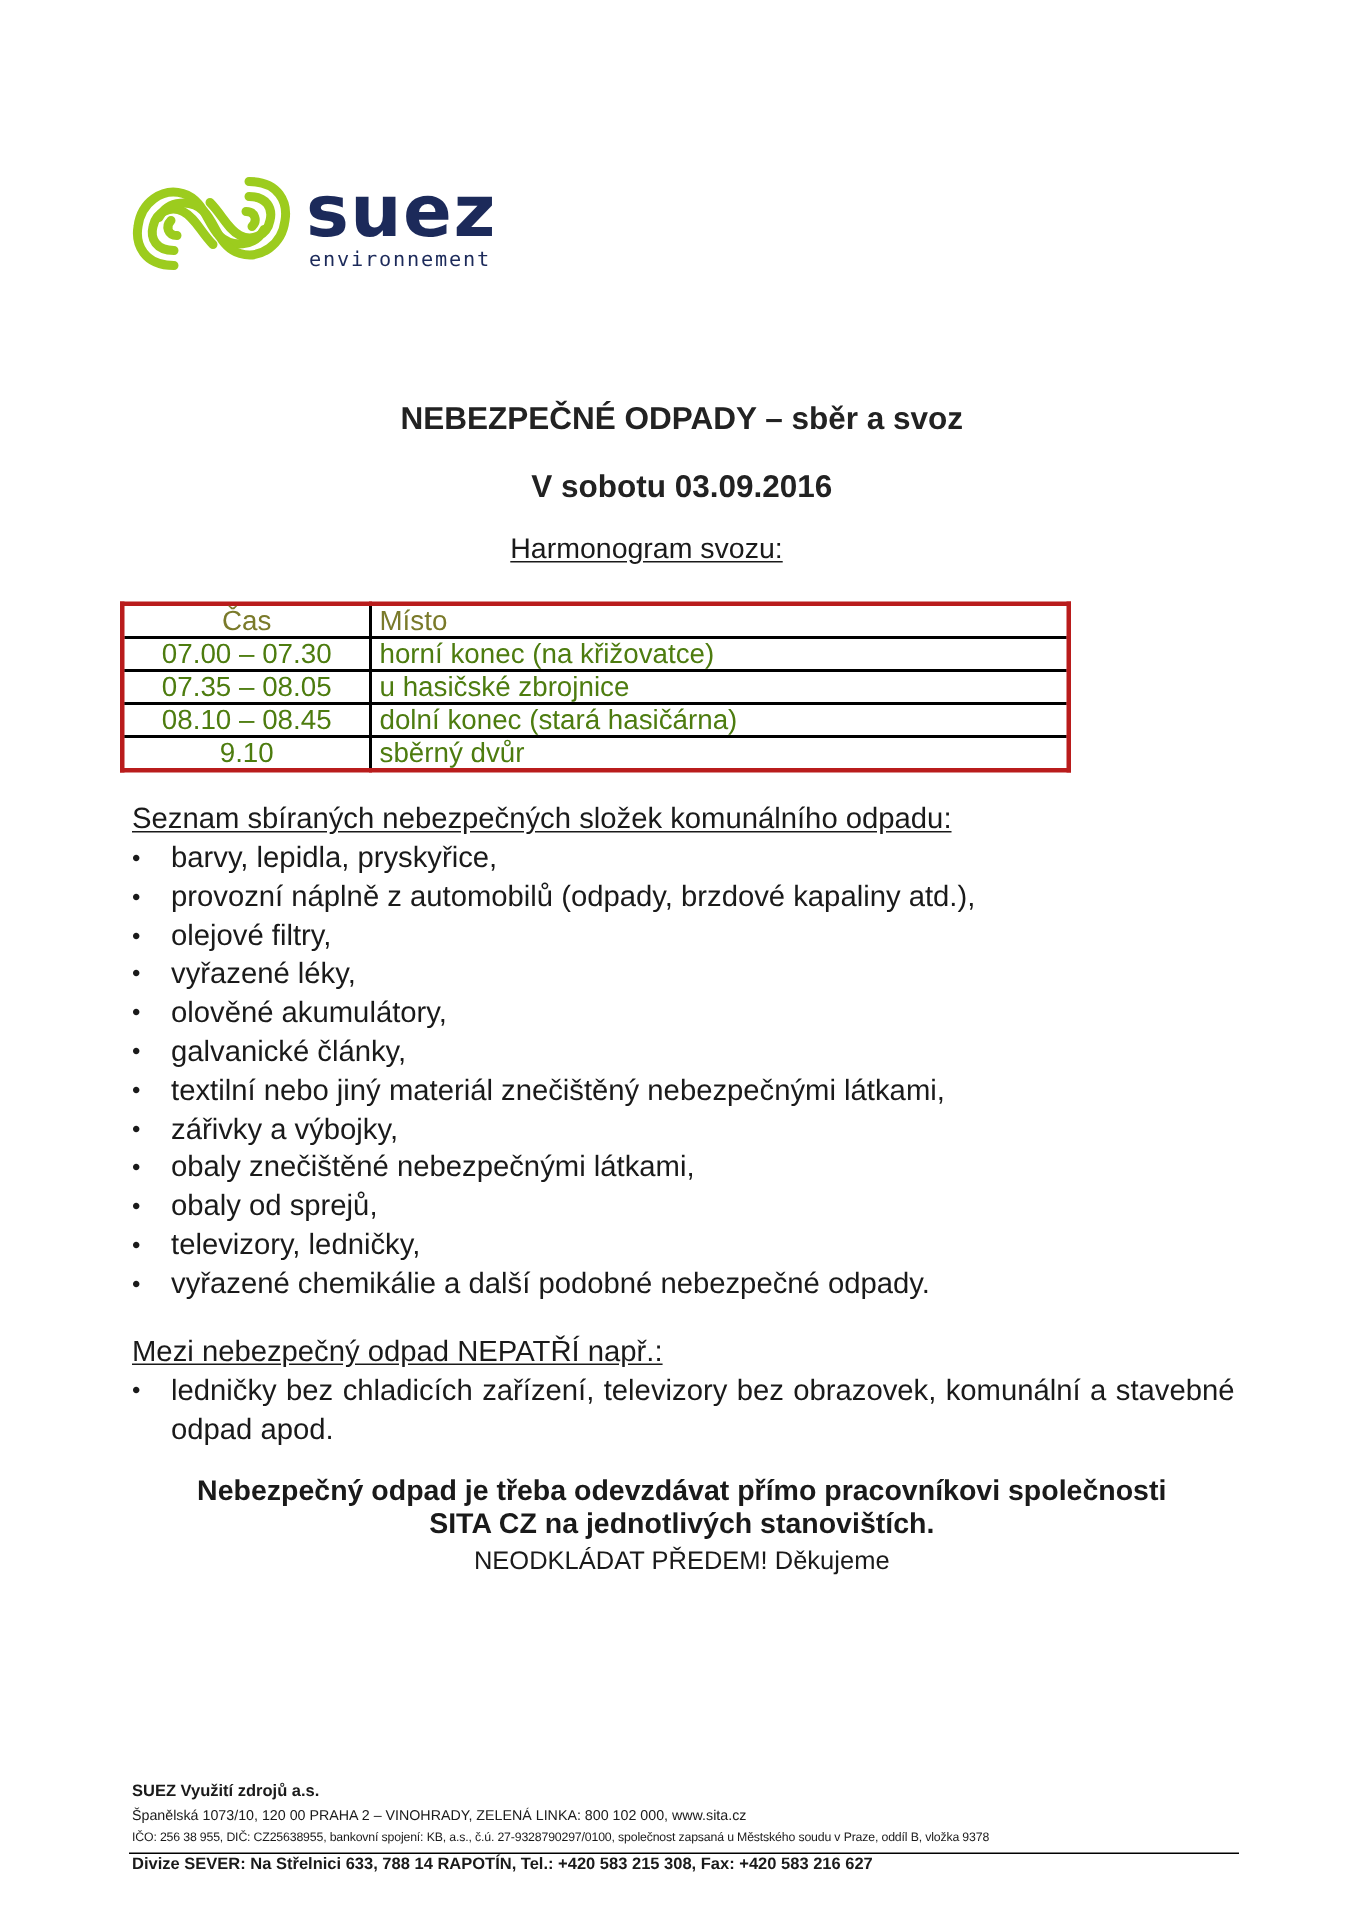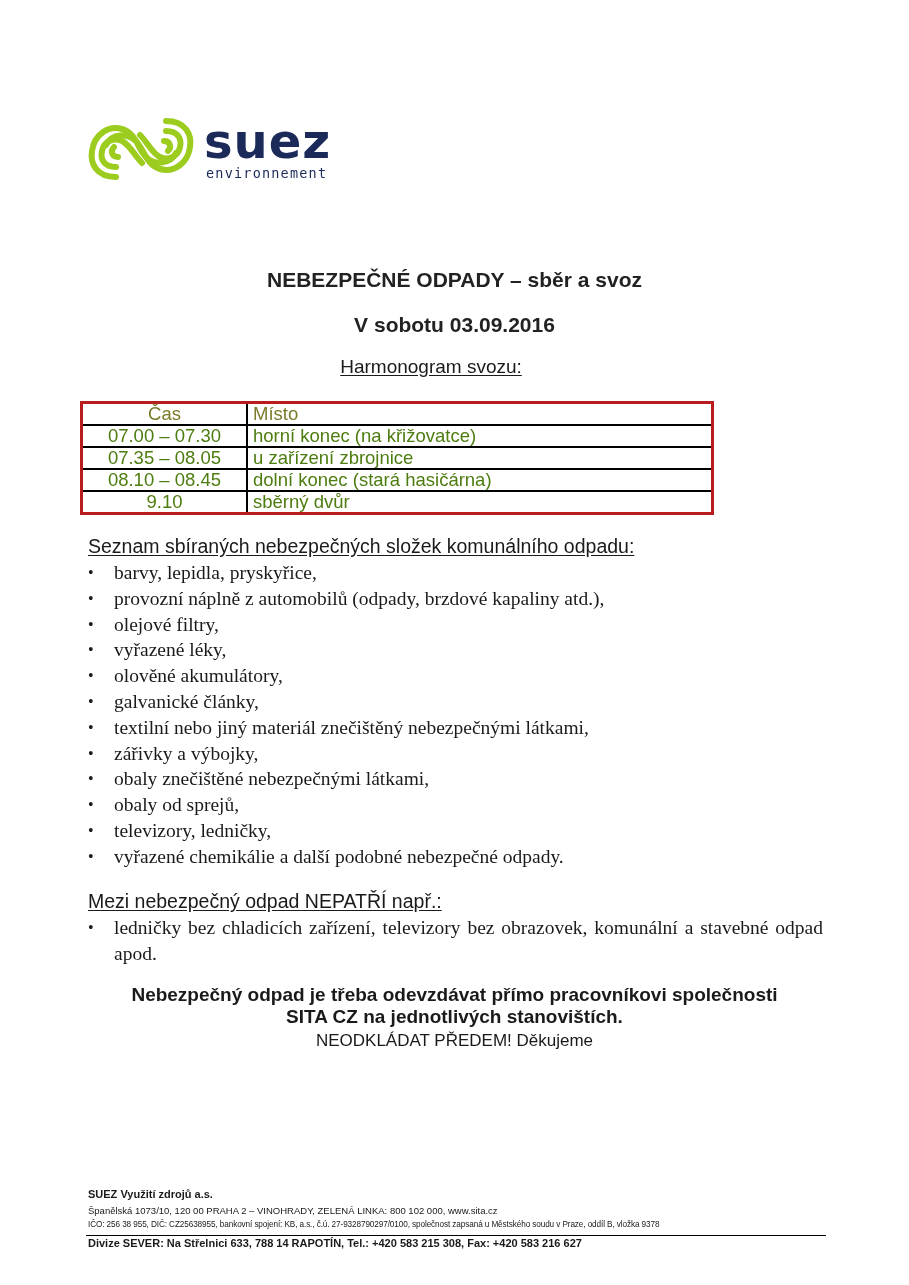--- a/index.html
+++ b/index.html
@@ -24,21 +24,21 @@
               border: 3px solid #b91c1c; }
   #schedule td, #schedule th { border: 2px solid #000; padding: 0 4px; height: 20px; line-height: 20px; font-weight: normal; }
   #schedule th { color: #7a7a2a; }
   #schedule .c1 { width: 155px; text-align: center; }
   #schedule .c2 { text-align: left; padding-left: 5px; }
   #schedule td { color: #4d7c0f; }
   
   .section-head { left: 88px; font-size: 19.5px; text-decoration: underline; text-underline-offset: 2px; }
   #list-head { top: 535px; }
   ul.items { position: absolute; left: 88px; margin: 0; padding: 0; list-style: none; font-size: 19.5px; }
-  ul.items li { position: relative; padding-left: 26px; height: 25.8px; line-height: 25.8px; font-family: Liberation Serif, serif; }
+  ul.items li { position: relative; padding-left: 26px; height: 25.8px; line-height: 25.8px; }
   ul.items li::before { content: "\2022"; position: absolute; left: 0; top: 0; font-size: 16px; }
   #hazard-list { top: 560px; }
   #excl-head { top: 890px; }
   #excl-list { top: 915px; width: 735px; }
   #excl-list li { height: auto; line-height: 25.5px; text-align: justify; text-align-last: left; }
   
   #notice { left: 0; width: 909px; top: 984px; text-align: center; font-weight: bold; font-size: 19px; line-height: 22px; }
   #notice-small { left: 0; width: 909px; top: 1031px; text-align: center; font-size: 17px; }
   
   #footer-company { left: 88px; top: 1188px; font-weight: bold; font-size: 11px; }
@@ -76,21 +76,21 @@
       <th class="c2">Místo</th>
     </tr>
   </thead>
   <tbody>
     <tr>
       <td class="c1">07.00 – 07.30</td>
       <td class="c2">horní konec (na křižovatce)</td>
     </tr>
     <tr>
       <td class="c1">07.35 – 08.05</td>
-      <td class="c2">u zařízení zbrojnice</td>
+      <td class="c2">u hasičské zbrojnice</td>
     </tr>
     <tr>
       <td class="c1">08.10 – 08.45</td>
       <td class="c2">dolní konec (stará hasičárna)</td>
     </tr>
     <tr>
       <td class="c1">9.10</td>
       <td class="c2">sběrný dvůr</td>
     </tr>
   </tbody>

